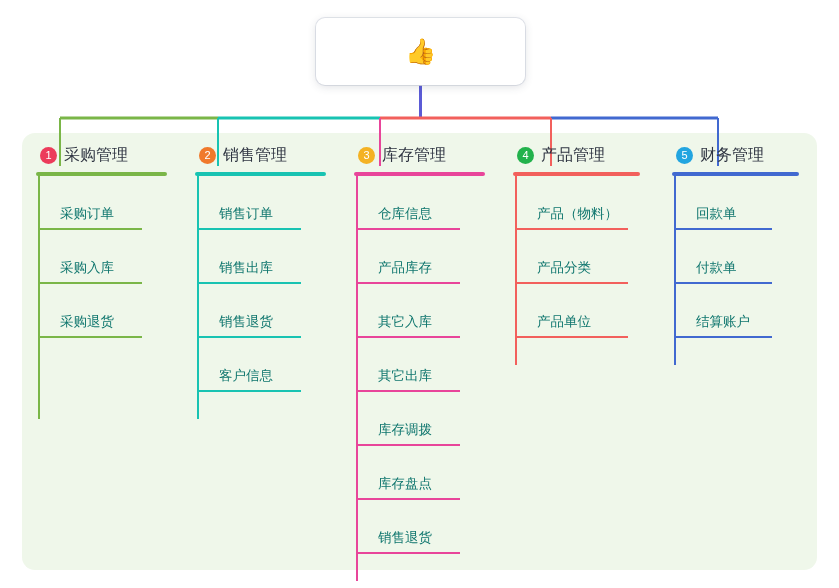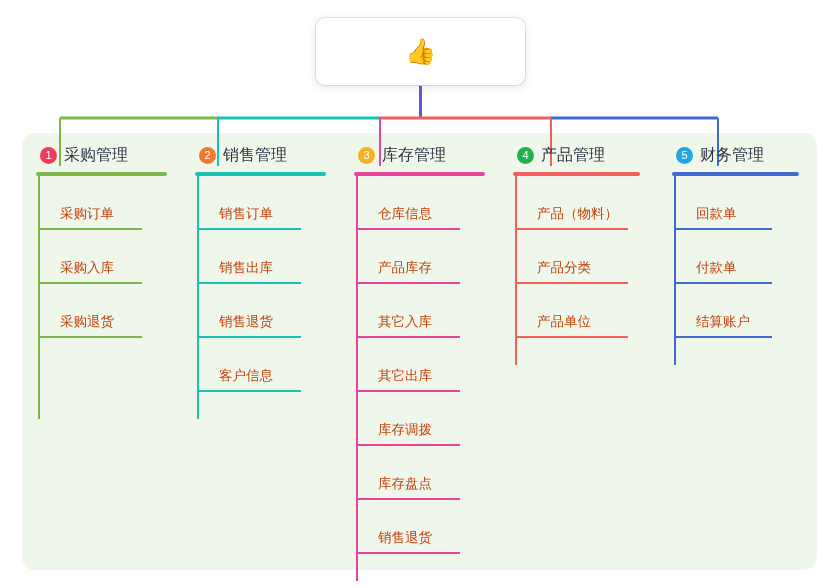--- a/index.html
+++ b/index.html
@@ -144,21 +144,21 @@
 
   .leaf {
     position: relative;
     height: 54px;
   }
   .leaf .leaf-text {
     position: absolute;
     left: 22px;
     bottom: 7px;
     font-size: 13.5px;
-    color: #c2410c;
+    color: #0f766e;
     white-space: nowrap;
   }
   .leaf .leaf-rule {
     position: absolute;
     left: 0px;
     bottom: 0px;
     height: 2px;
     width: 104px;
   }
 </style>

